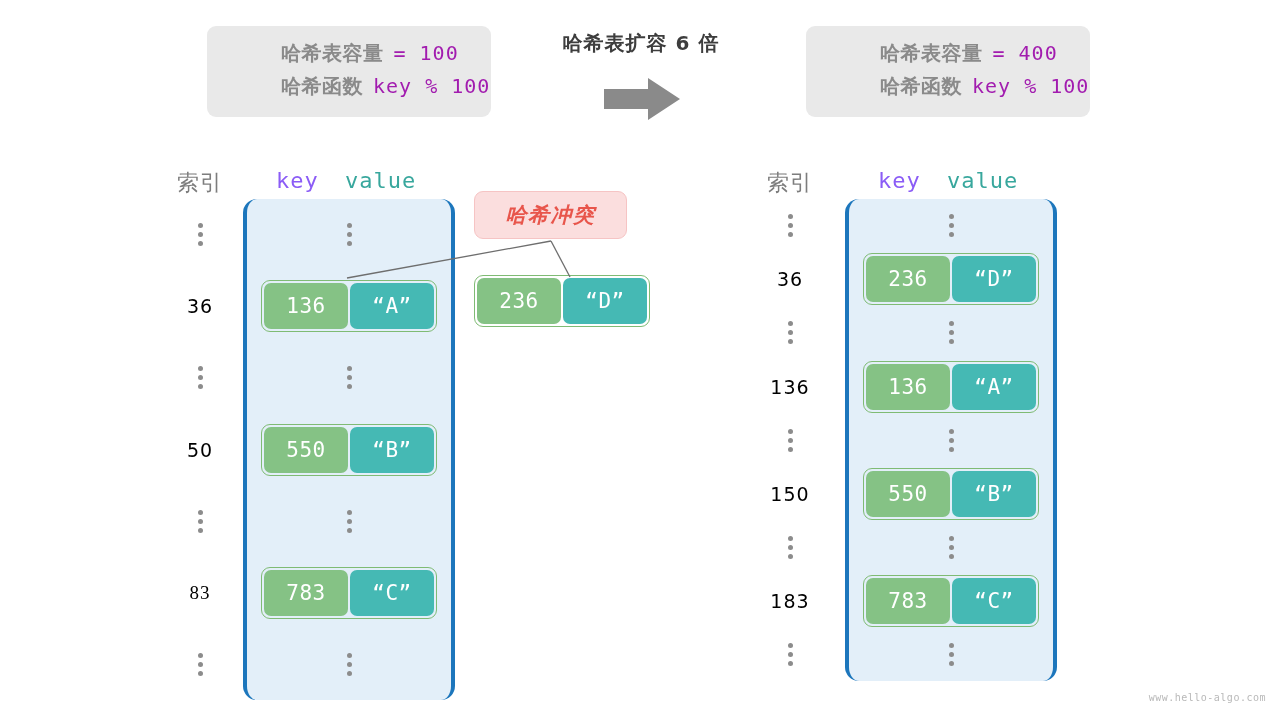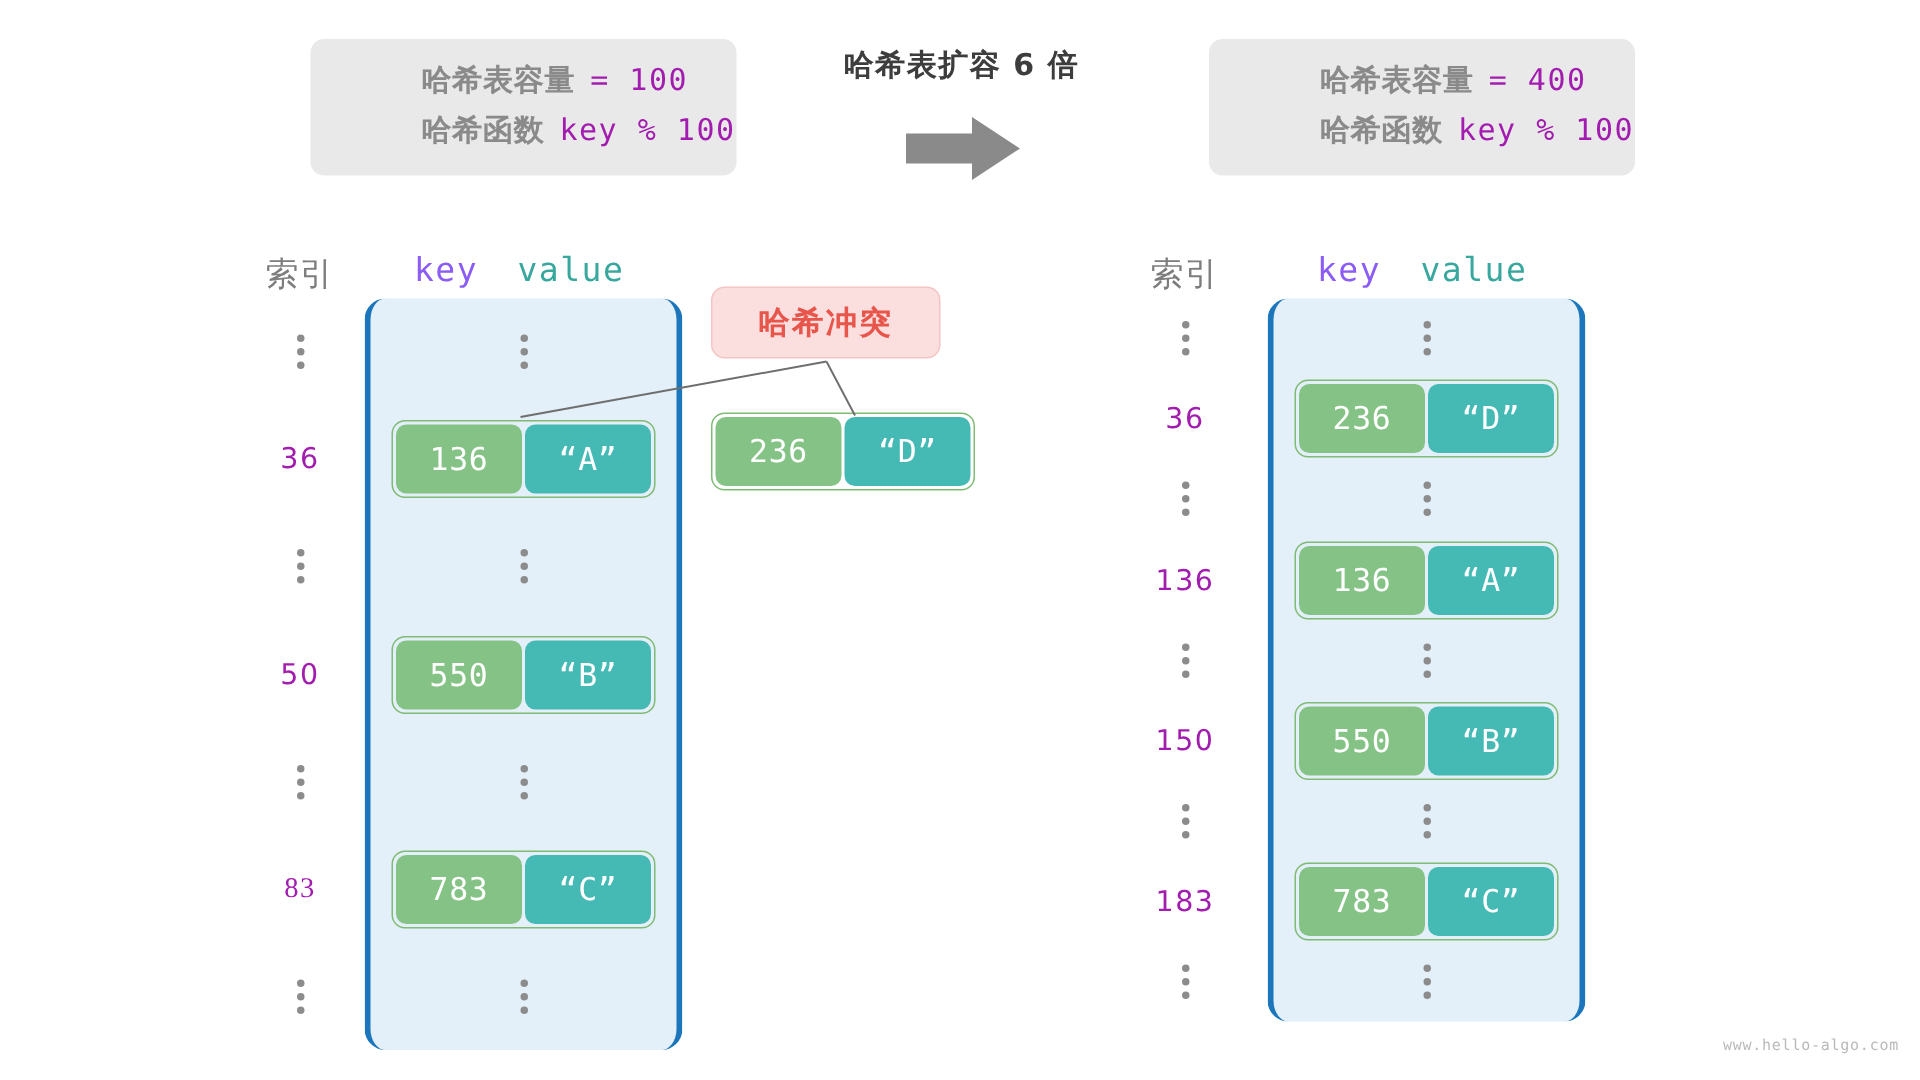--- a/index.html
+++ b/index.html
@@ -99,21 +99,21 @@
     display: flex;
     flex-direction: column;
     align-items: center;
   }
   .index-cell {
     display: flex;
     align-items: center;
     justify-content: center;
     font-family: "DejaVu Sans", sans-serif;
     font-size: 19px;
-    color: #a21caf;
+    color: #000000;
     letter-spacing: 1px;
   }
 
   
   .bucket-array {
     position: absolute;
     background: #e3eff9;
     border-left: 4px solid #1c76bc;
     border-right: 4px solid #1c76bc;
     border-radius: 14px;
@@ -198,20 +198,21 @@
     border-radius: 9px;
     display: flex;
     align-items: center;
     justify-content: center;
     font-family: "DejaVu Sans", sans-serif;
     font-weight: bold;
     font-size: 21px;
     color: #e8554b;
     letter-spacing: 1.5px;
     box-sizing: border-box;
+    font-style: italic;
   }
 
   
   #connectors {
     position: absolute;
     left: 0; top: 0;
     width: 1280px;
     height: 720px;
     pointer-events: none;
   }

